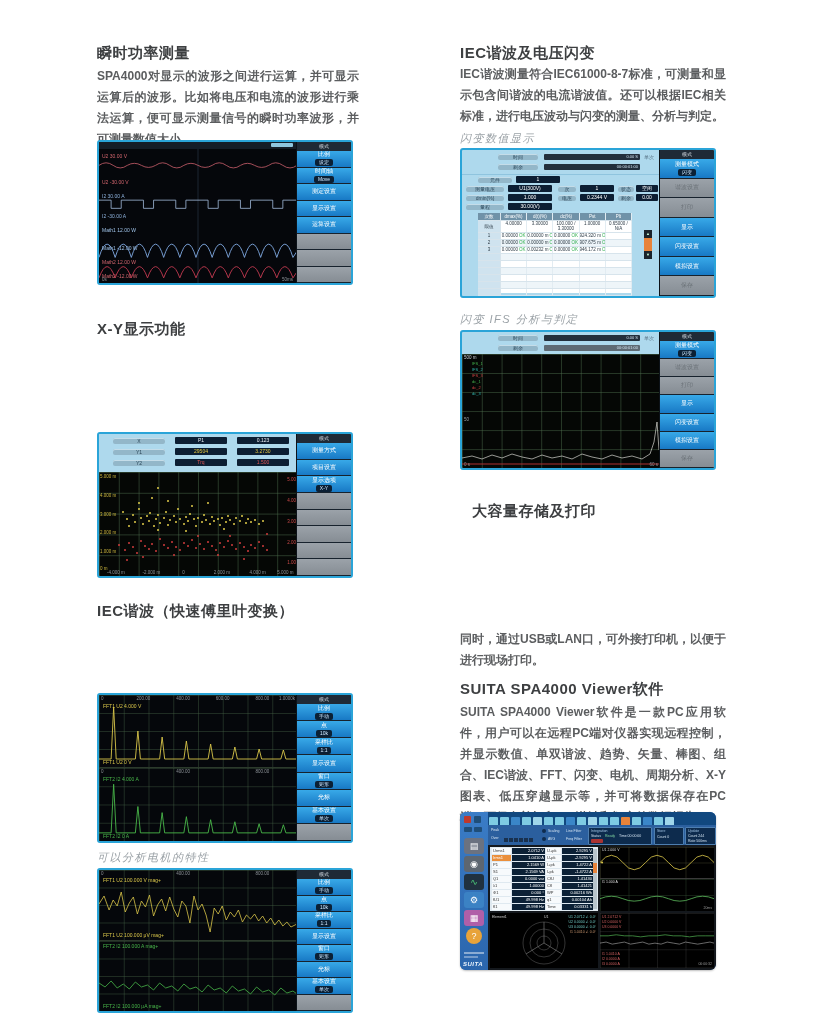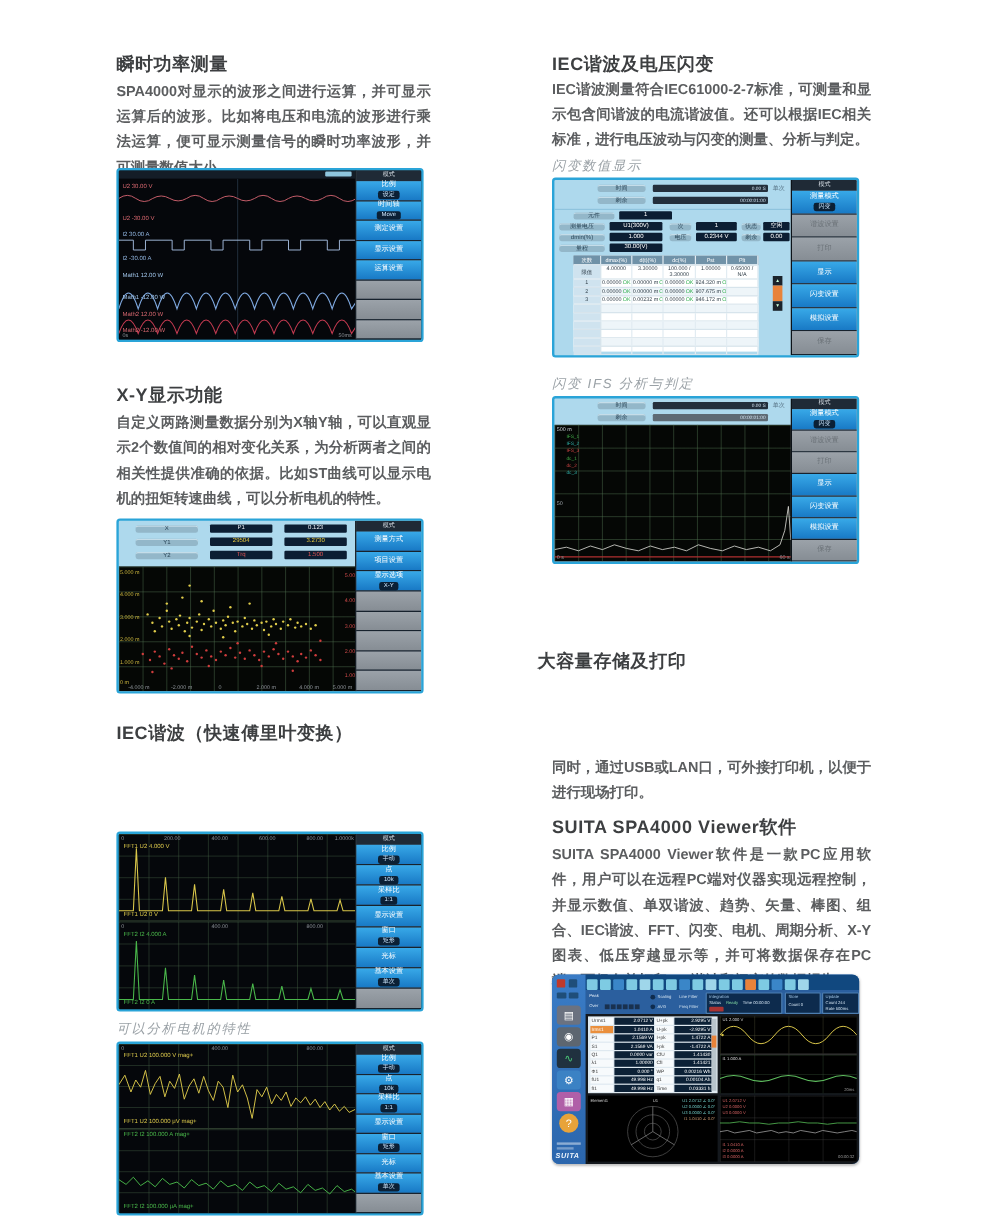--- a/index.html
+++ b/index.html
@@ -101,21 +101,20 @@
       <div class="sbtn">
           <span>运算设置</span>
         </div>
       <div class="sbtn gray"></div>
       <div class="sbtn gray"></div>
       <div class="sbtn gray"></div>
     </div>
   </div>
 
   <h3 class="sec-title" style="left:97px;top:320px;">X-Y显示功能</h3>
-  <p class="body-text" style="left:97px;top:342px;width:262px;">自定义两路测量数据分别为X轴Y轴，可以直观显示2个数值间的相对变化关系，为分析两者之间的相关性提供准确的依据。比如ST曲线可以显示电机的扭矩转速曲线，可以分析电机的特性。</p>
 
   <div class="shot" style="left:97px;top:432px;height:146px;">
     <div style="position:absolute;left:0;top:0;right:54px;height:38px;background:#aed9ed;">
       <span class="lp" style="left:14px;top:4px;width:52px;height:6px;">X</span>
       <span class="nv" style="left:76px;top:3px;width:52px;height:7px;color:#e9edf2;">P1</span>
       <span class="nv" style="left:138px;top:3px;width:52px;height:7px;color:#e9edf2;">0.123</span>
       <span class="lp" style="left:14px;top:15px;width:52px;height:6px;">Y1</span>
       <span class="nv" style="left:76px;top:14px;width:52px;height:7px;color:#e8c93f;">29504</span>
       <span class="nv" style="left:138px;top:14px;width:52px;height:7px;color:#e8c93f;">3.2730</span>
       <span class="lp" style="left:14px;top:26px;width:52px;height:6px;">Y2</span>
@@ -277,21 +276,21 @@
         </div>
       <div class="sbtn">
           <span>基本设置</span>
           <span class="pillv">单次</span>
         </div>
       <div class="sbtn gray"></div>
     </div>
   </div>
 
   <h3 class="sec-title" style="left:460px;top:44px;">IEC谐波及电压闪变</h3>
-  <p class="body-text" style="left:460px;top:64px;width:266px;">IEC谐波测量符合IEC61000-2-7标准，可测量和显示包含间谐波的电流谐波值。还可以根据IEC相关标准，进行电压波动与闪变的测量、分析与判定。</p>
+  <p class="body-text" style="left:460px;top:64px;width:266px;">IEC谐波测量符合IEC61000-8-7标准，可测量和显示包含间谐波的电流谐波值。还可以根据IEC相关标准，进行电压波动与闪变的测量、分析与判定。</p>
   <div class="cap" style="left:460px;top:131px;">闪变数值显示</div>
 
   <div class="shot" style="left:460px;top:148px;height:150px;">
     <div style="position:absolute;left:0;top:0;right:54px;height:24px;border-bottom:1px solid #8fc4de;">
       <span class="lp" style="left:36px;top:4px;width:40px;height:6px;">时间</span>
       <span class="bar" style="left:82px;top:4px;width:96px;height:6px;">0.00 S</span>
       <span class="tinytxt" style="left:182px;top:4px;">单次</span>
       <span class="lp" style="left:36px;top:14px;width:40px;height:6px;">剩余</span>
       <span class="bar" style="left:82px;top:14px;width:96px;height:6px;">00:00:01:00</span>
     </div>
@@ -492,21 +491,21 @@
         </div>
       <div class="sbtn">
           <span>模拟设置</span>
         </div>
       <div class="sbtn gray">
           <span>保存</span>
         </div>
     </div>
   </div>
 
-  <h3 class="sec-title" style="left:448px;top:502px;margin-top:40px;">大容量存储及打印</h3>
+  <h3 class="sec-title" style="left:472px;top:502px;">大容量存储及打印</h3>
   <p class="body-text" style="left:460px;top:629px;width:266px;">同时，通过USB或LAN口，可外接打印机，以便于进行现场打印。</p>
 
   <h3 class="sec-title" style="left:460px;top:680px;">SUITA SPA4000 Viewer软件</h3>
   <p class="body-text" style="left:460px;top:702px;width:266px;">SUITA SPA4000 Viewer软件是一款PC应用软件，用户可以在远程PC端对仪器实现远程控制，并显示数值、单双谐波、趋势、矢量、棒图、组合、IEC谐波、FFT、闪变、电机、周期分析、X-Y图表、低压穿越显示等，并可将数据保存在PC端，可保存并打印IEC谐波和闪变的数据报告。</p>
 
   <div style="position:absolute;left:460px;top:812px;width:256px;height:158px;background:#2a6cb5;border-radius:6px;overflow:hidden;box-shadow:0 1px 2px rgba(0,0,0,.25);">
 
     <div style="position:absolute;left:0;top:0;bottom:0;width:28px;background:linear-gradient(180deg,#3a7cc6,#2b66ad);">
       <span style="position:absolute;left:4px;top:4px;width:7px;height:7px;background:#c0392b;border-radius:1px;"></span>
       <span style="position:absolute;left:14px;top:4px;width:7px;height:7px;background:#1f4e79;border-radius:1px;"></span>

